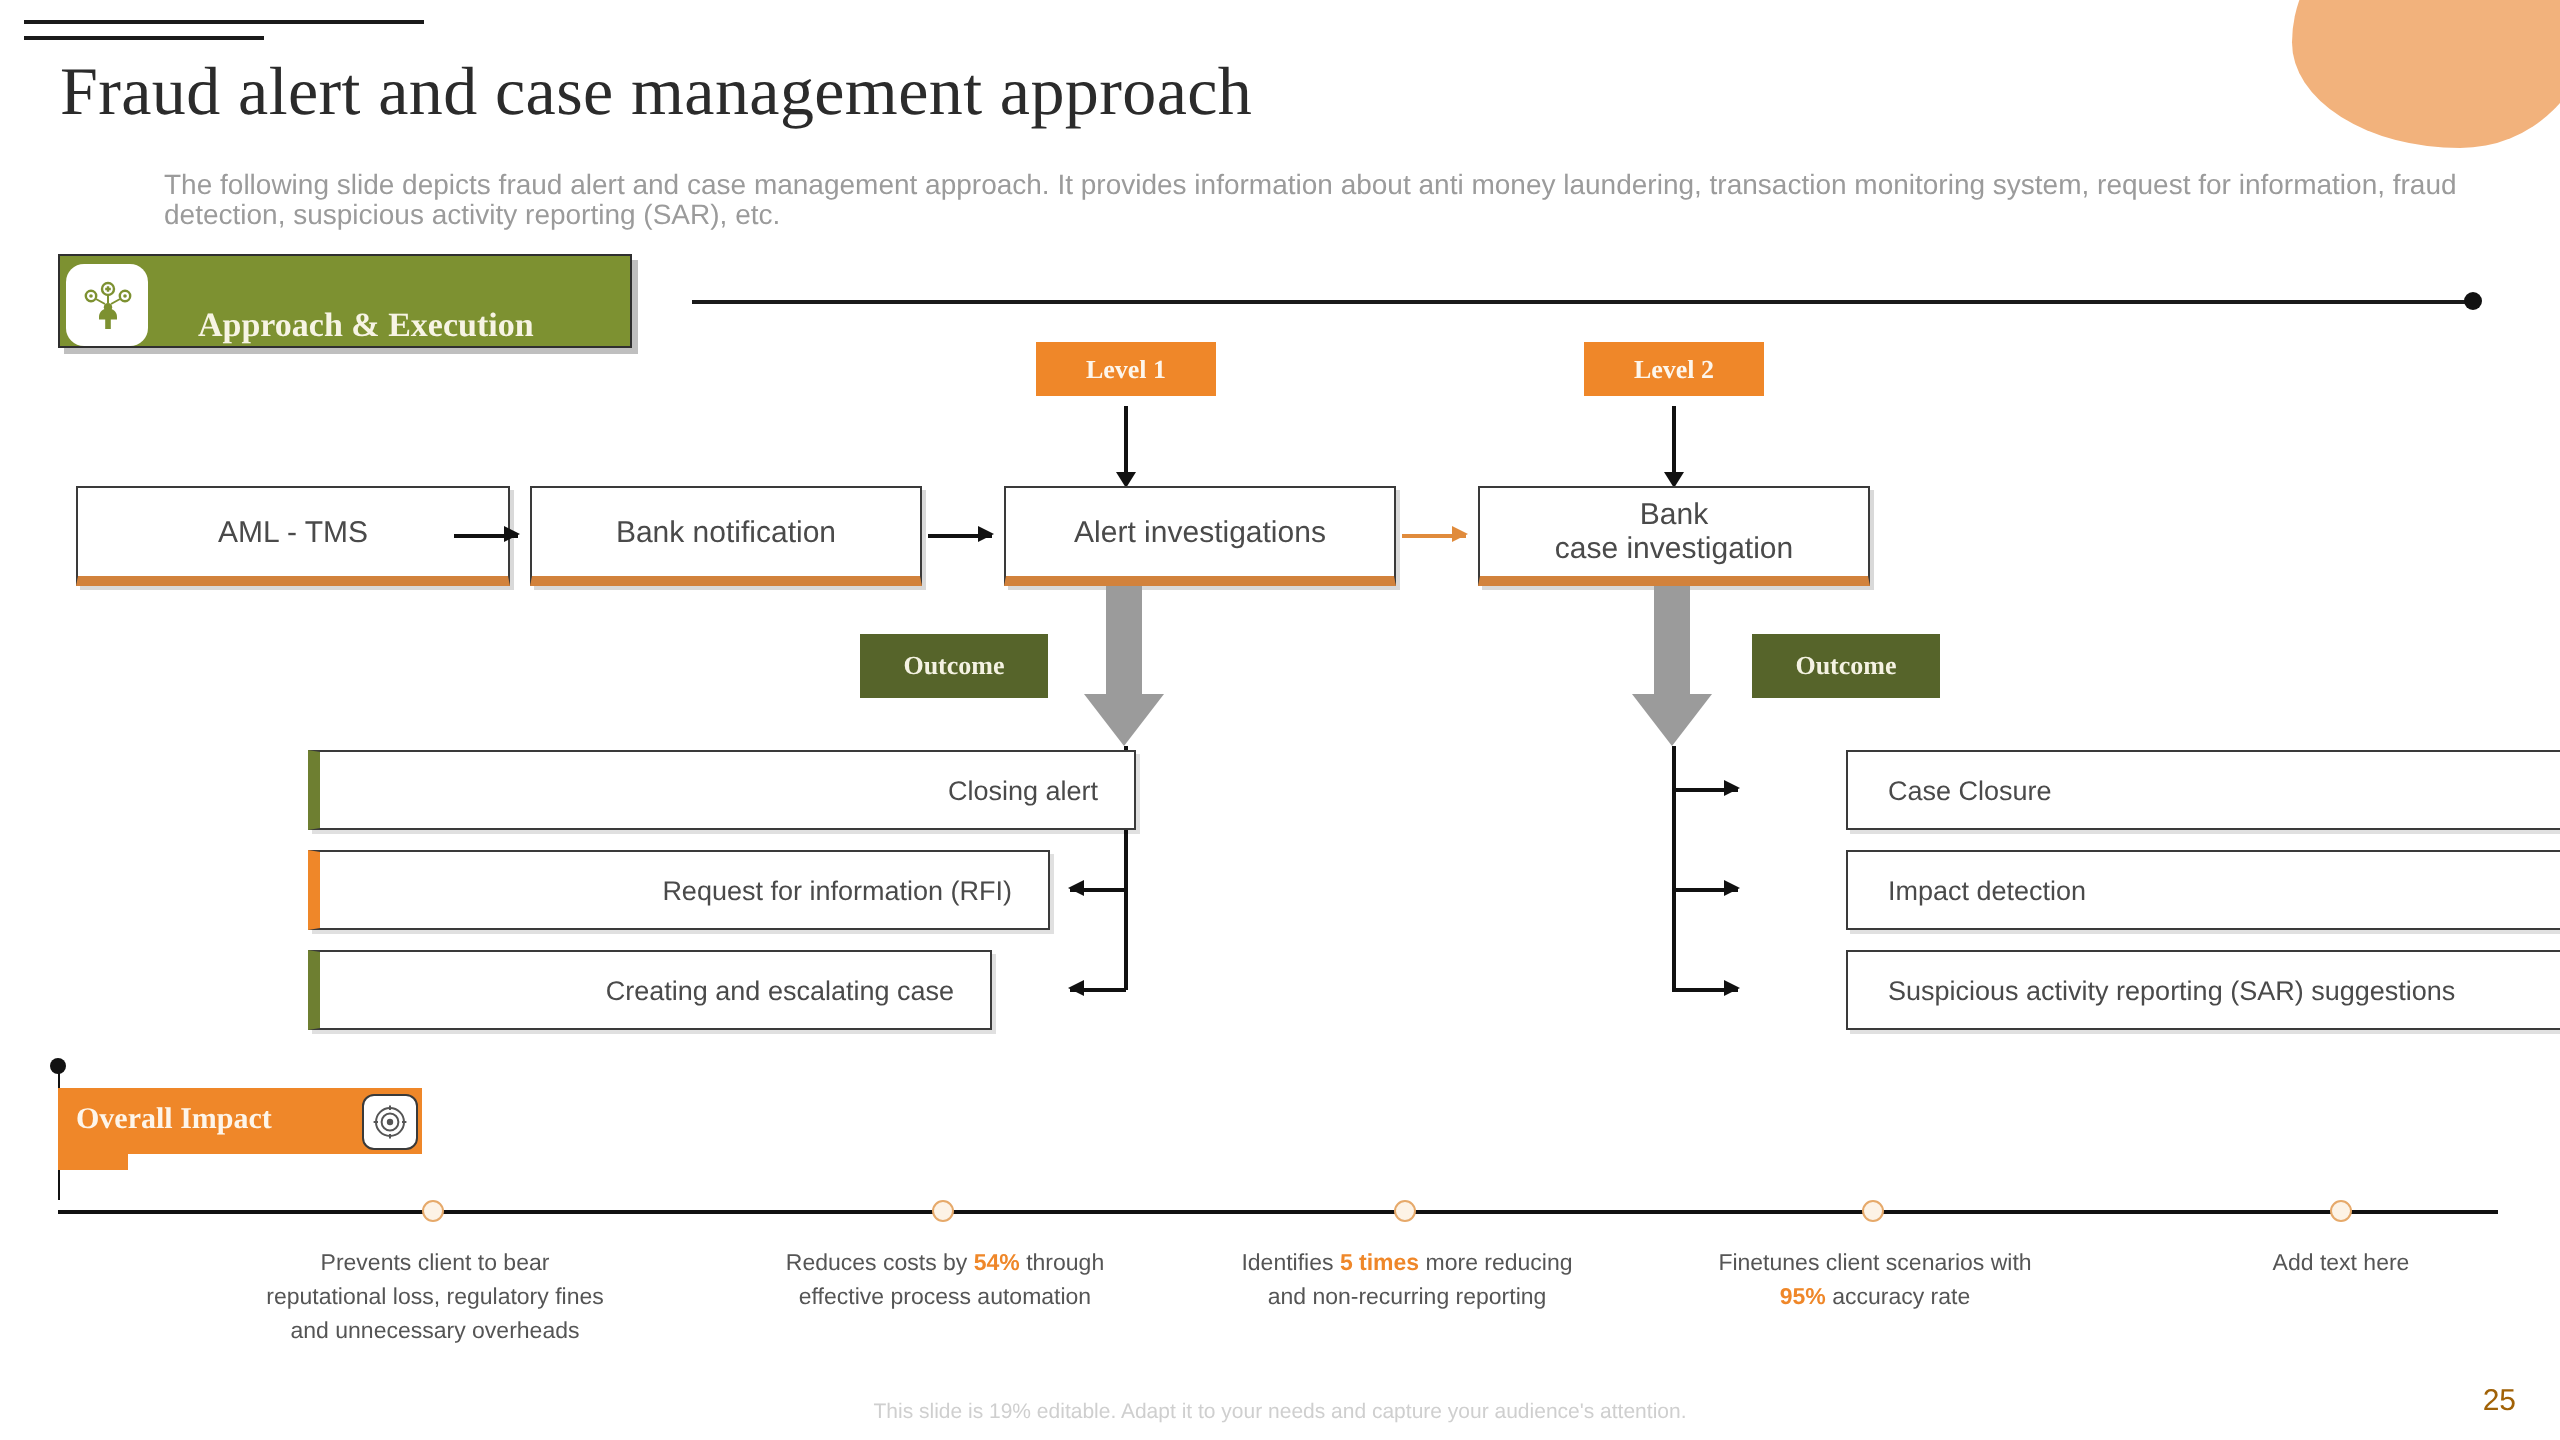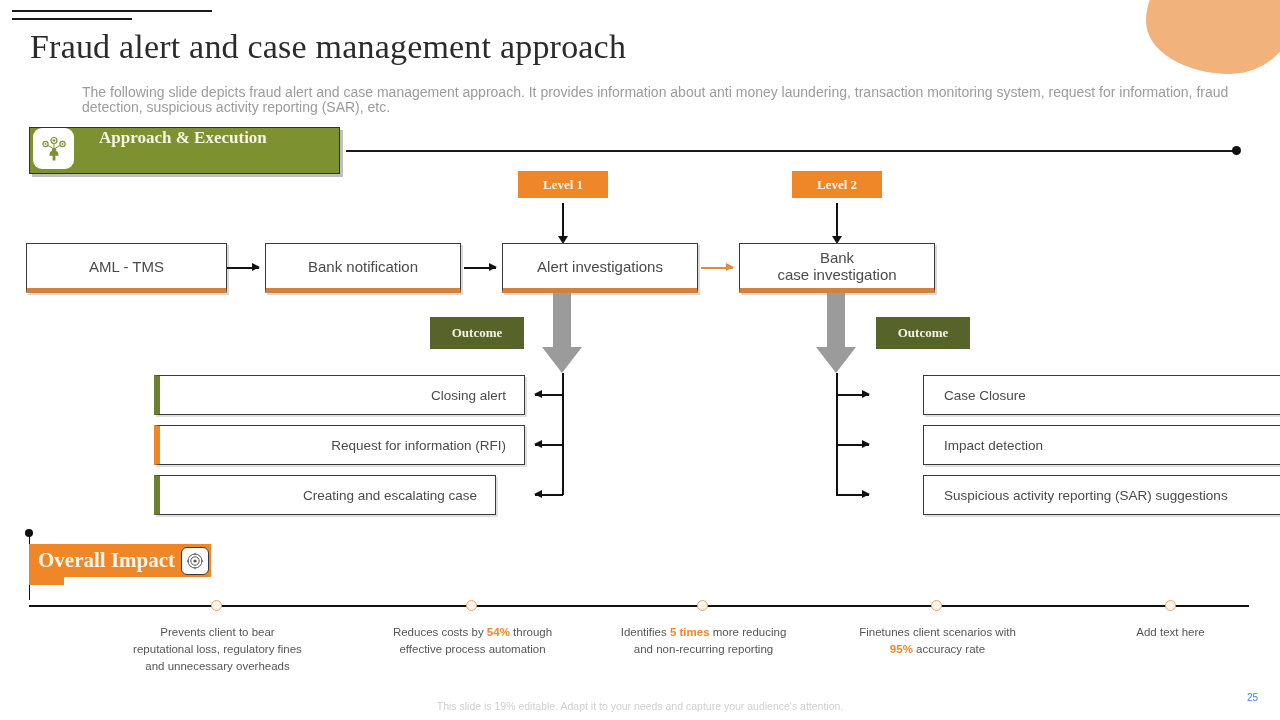--- a/index.html
+++ b/index.html
@@ -36,24 +36,24 @@
   }
   .subtitle {
     position: absolute; left: 46px; top: 85px;
     width: 1195px;
     font-size: 14px; color: #9b9b9b; line-height: 15px; margin-left: 36px;
   }
 
   
   .approach-banner {
     position: absolute; left: 29px; top: 127px;
-    width: 311px; height: 47px;
+    width: 287px; height: 47px;
     background: #7d9131;
     border: 1.5px solid #2f2f2f;
-    display: flex; align-items: flex-start;
+    display: flex; align-items: flex-end;
     box-shadow: 3px 3px 0 0 rgba(0,0,0,.25);
   }
   .approach-icon-box {
     width: 41px; height: 41px; margin-left: 3px;
     background: #ffffff; border-radius: 9px;
     display: flex; align-items: center; justify-content: center;
     flex: 0 0 auto;
   }
   .approach-label {
     font-family: "Liberation Serif", serif;
@@ -94,21 +94,21 @@
   
   .stage-box {
     position: absolute; height: 50px;
     background: #fff; border: 1.5px solid #3a3a3a;
     border-bottom: 5px solid #d2823c;
     display: flex; align-items: center; justify-content: center;
     text-align: center;
     font-size: 15px; color: #4a4a4a; line-height: 17px;
     box-shadow: 2px 2px 0 0 rgba(0,0,0,.15);
   }
-  #stage-aml   { left: 26px;  top: 243px; width: 201px; }
+  #stage-aml   { left: 38px;  top: 243px; width: 217px; }
   #stage-alert { left: 265px; top: 243px; width: 196px; }
   #stage-inv   { left: 502px; top: 243px; width: 196px; }
   #stage-bank  { left: 739px; top: 243px; width: 196px; }
 
   .flow-arrow {
     position: absolute; top: 267px; height: 1.6px; background: #111;
   }
   .flow-arrow::after {
     content: ''; position: absolute; right: -1px; top: -4px;
     border-top: 4.5px solid transparent; border-bottom: 4.5px solid transparent;
@@ -169,36 +169,36 @@
     box-shadow: 2px 2px 0 0 rgba(0,0,0,.12);
   }
   .outcome-box.left  { justify-content: flex-end; padding-right: 18px; border-left-width: 6px; }
   .outcome-box.right { justify-content: flex-start; padding-left: 20px; border-right-width: 6px; margin-left: 45px; }
   .edge-green  { border-color: #3a3a3a; }
   .outcome-box.left.edge-green  { border-left-color: #6e7f31; }
   .outcome-box.left.edge-orange { border-left-color: #ef8729; }
   .outcome-box.right.edge-green  { border-right-color: #6e7f31; }
   .outcome-box.right.edge-orange { border-right-color: #ef8729; }
 
-  #ob-l0 { left: 154px; top: 375px; width: 371px; }
+  #ob-l0 { left: 154px; top: 375px; width: 414px; }
   #ob-l1 { left: 154px; top: 425px; width: 371px; }
   #ob-l2 { left: 154px; top: 475px; width: 342px; }
   #ob-r0 { left: 878px; top: 375px; width: 371px; }
   #ob-r1 { left: 878px; top: 425px; width: 371px; }
   #ob-r2 { left: 878px; top: 475px; width: 371px; }
 
   
   .impact-banner {
     position: absolute; left: 29px; top: 544px;
     width: 182px; height: 33px; background: #ef8729;
     display: flex; align-items: center;
   }
   .impact-label {
     font-family: "Liberation Serif", serif;
-    font-weight: bold; font-size: 21px; color: #fdf5ea;
+    font-weight: bold; font-size: 15px; color: #fdf5ea;
     margin-left: 9px;
   }
   .impact-icon-box {
     position: absolute; left: 181px; top: 547px;
     width: 28px; height: 28px; background: #fff;
     border: 1.4px solid #3a3a3a; border-radius: 6px;
     display: flex; align-items: center; justify-content: center;
   }
   .impact-tail {
     position: absolute; left: 29px; top: 577px;
@@ -227,21 +227,21 @@
   }
   .impact-text .hl { color: #ef8729; font-weight: bold; }
 
   
   .footer-note {
     position: absolute; left: 0; right: 0; top: 700px;
     text-align: center; font-size: 10.5px; color: #cfcfcf;
   }
   .page-num {
     position: absolute; right: 22px; top: 692px;
-    font-size: 10px; color: #3b82f6;
+    font-size: 15px; color: #a16207;
   }
 </style>
 </head>
 <body>
 
 <div class="corner-blob"></div>
 <div class="deco-line-1"></div>
 <div class="deco-line-2"></div>
 
 <div class="page-title">Fraud alert and case management approach</div>

